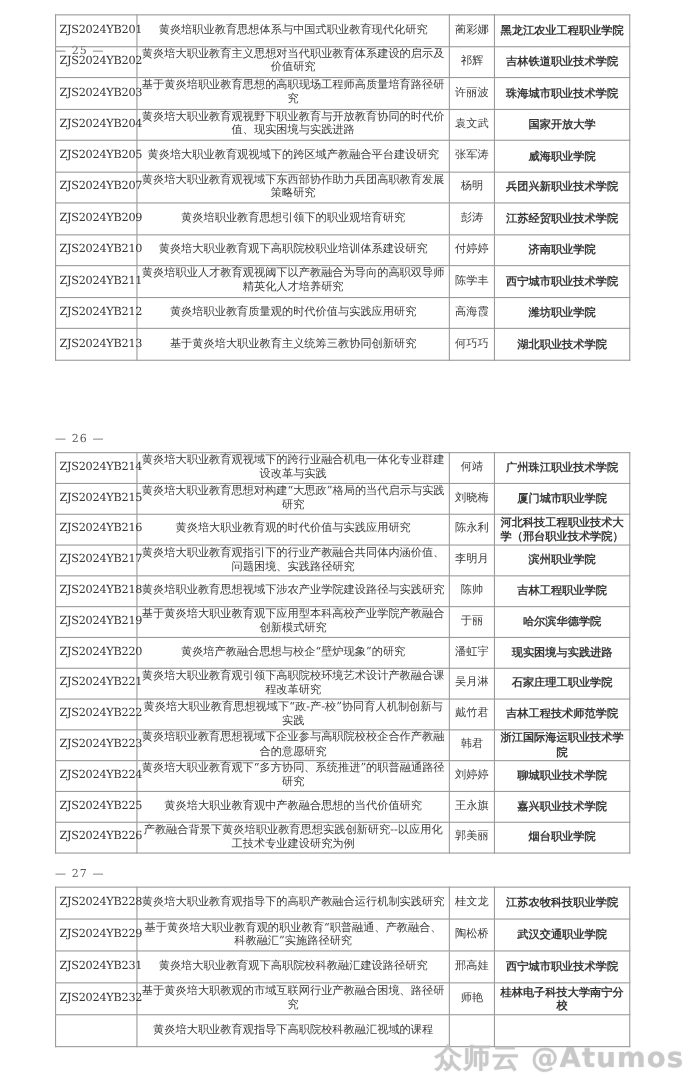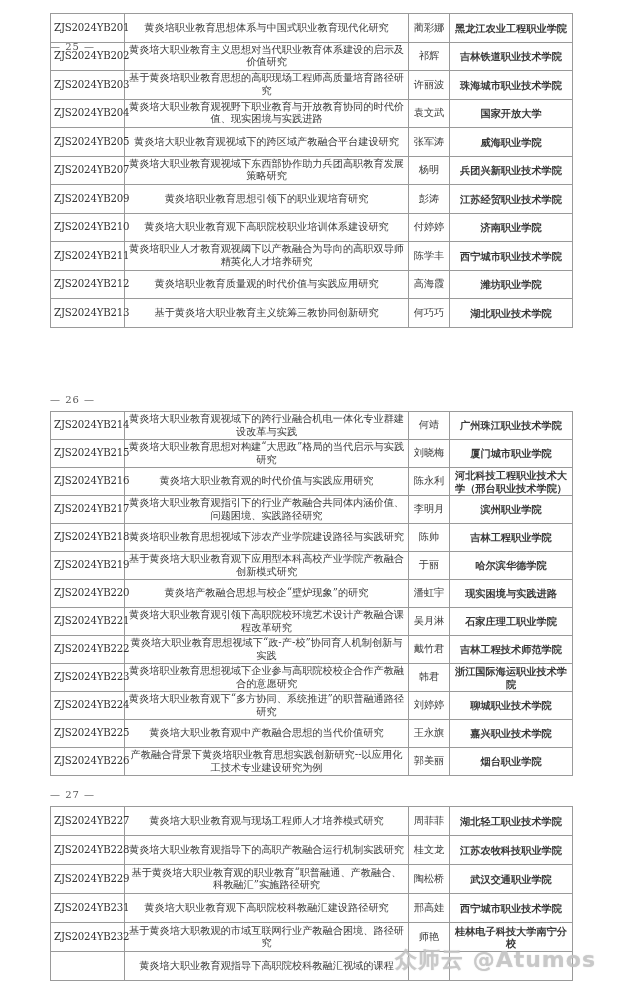--- a/index.html
+++ b/index.html
@@ -9,21 +9,21 @@
   table.doc{position:absolute;left:50px;width:523px;border-collapse:collapse;table-layout:fixed;}
   table.doc td{border:1px solid #9a9a9a;font-size:10.2px;line-height:12.5px;padding:1px 3px;vertical-align:middle;}
   td.code{width:67px;font-size:9.4px;letter-spacing:-0.2px;text-align:left;padding-left:3px;white-space:nowrap;color:#333;}
   td.title{width:277px;text-align:center;}
   td.name{width:34px;text-align:center;}
   td.org{text-align:center;font-weight:bold;}
   #t1 tr{height:28.5px;padding-left:32px;}
   #t2 tr{height:28px;}
   #t3 tr{height:29px;}
   .watermark{position:absolute;left:395px;top:945px;font-family:"DejaVu Sans","Liberation Sans",sans-serif;
-      font-size:22px;font-weight:bold;color:rgba(200,200,200,0.75);letter-spacing:1px;white-space:nowrap;
+      font-size:25px;font-weight:bold;color:rgba(200,200,200,0.75);letter-spacing:1px;white-space:nowrap;
       text-shadow:0 0 1px rgba(160,160,160,0.6);}
 </style>
 </head>
 <body>
 
 <div class="page-num" style="top:1px;margin-top:40px;">— 25 —</div>
 <table class="doc" id="t1" style="top:13px;">
     <tbody>
       <tr>
         <td class="code">ZJS2024YB201</td>
@@ -175,26 +175,20 @@
         <td class="name">郭美丽</td>
         <td class="org">烟台职业学院</td>
       </tr>
     </tbody>
   </table>
 
 <div class="page-num" style="top:789px;">— 27 —</div>
 <table class="doc" id="t3" style="top:806px;">
     <tbody>
       <tr>
-        <td class="code">ZJS2024YB227</td>
-        <td class="title">黄炎培大职业教育观与现场工程师人才培养模式研究</td>
-        <td class="name">周菲菲</td>
-        <td class="org">湖北轻工职业技术学院</td>
-      </tr>
-      <tr>
         <td class="code">ZJS2024YB228</td>
         <td class="title">黄炎培大职业教育观指导下的高职产教融合运行机制实践研究</td>
         <td class="name">桂文龙</td>
         <td class="org">江苏农牧科技职业学院</td>
       </tr>
       <tr>
         <td class="code">ZJS2024YB229</td>
         <td class="title">基于黄炎培大职业教育观的职业教育“职普融通、产教融合、科教融汇”实施路径研究</td>
         <td class="name">陶松桥</td>
         <td class="org">武汉交通职业学院</td>

